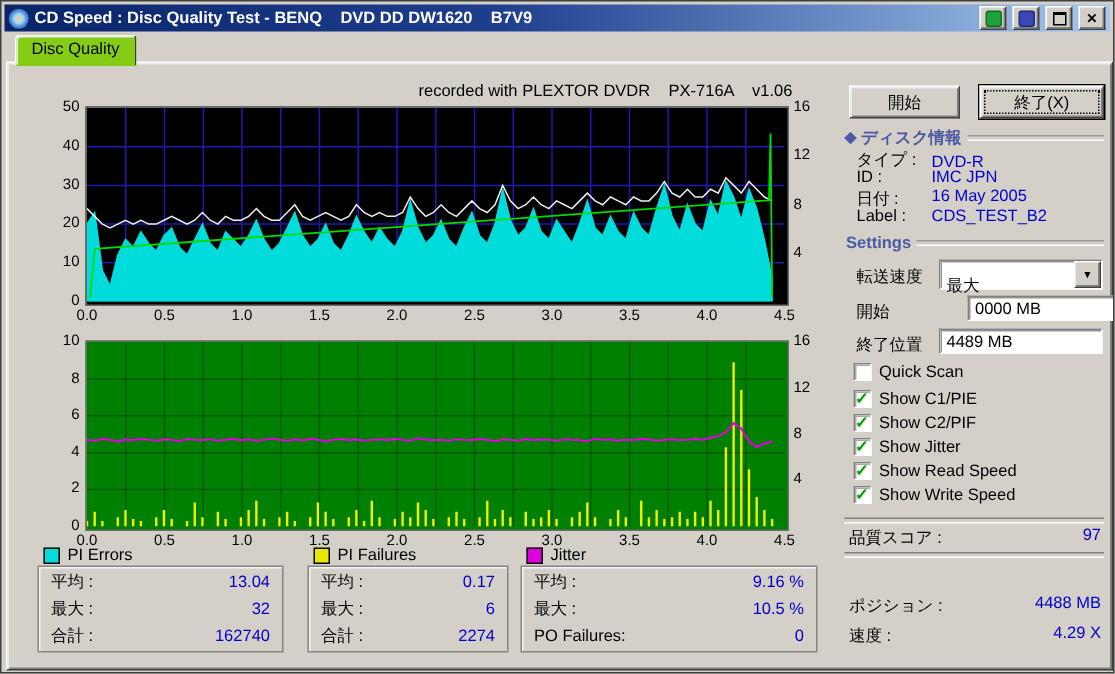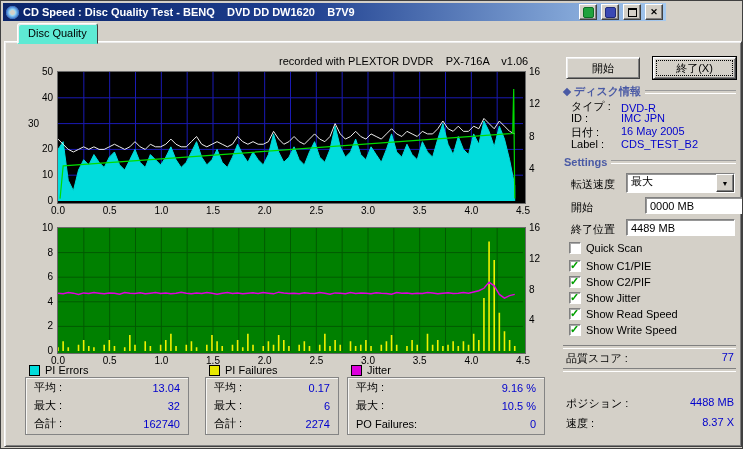--- a/index.html
+++ b/index.html
@@ -1,52 +1,52 @@
 <!DOCTYPE html>
 <html><head>
 <meta charset="utf-8">
 <style>
   html,body{margin:0;padding:0;background:#767676;}
   #win{position:relative;width:743px;height:449px;background:#d4d0c8;border:1px solid #404040;
        box-sizing:border-box;overflow:hidden;font-family:"Liberation Sans",sans-serif;font-size:11px;color:#000;}
   
-  .titlebar{position:absolute;left:2px;top:2px;width:663px;height:18px;
+  .titlebar{position:absolute;left:2px;top:2px;width:737px;height:18px;
     background:linear-gradient(to right,#0a246a 0%,#1e3f8f 45%,#a6caf0 100%);
     display:flex;align-items:center;gap:4px;padding:0 3px;box-sizing:border-box;}
   .title-text{color:#fff;font-weight:bold;font-size:11px;white-space:pre;flex:1;overflow:hidden;}
   .app-icon{width:13px;height:13px;border-radius:50%;flex:0 0 13px;
     background:radial-gradient(circle at 50% 50%, #d4d0c8 0 2px, #9fd8f2 3px, #3a7bd5 6px, #eee 7px, #999 8px);}
   .tbtn{width:16px;height:14px;background:#d4d0c8;border:1px solid;border-color:#fff #404040 #404040 #fff;
     box-shadow:inset -1px -1px 0 #808080;display:flex;align-items:center;justify-content:center;
     font-size:9px;font-weight:bold;color:#000;flex:0 0 16px;}
   .tbtn .sq{width:9px;height:9px;border-radius:2px;}
   .sq-green{background:#1fa23c;border:1px solid #0c6e24;}
   .sq-blue{background:#3a49b4;border:1px solid #1f2a7a;}
   .max-glyph{width:7px;height:6px;border:1px solid #000;border-top:2px solid #000;}
   
-  .tab{position:absolute;left:16px;top:22px;height:19px;line-height:19px;padding:0 10px;background:#5eead4;
+  .tab{position:absolute;left:9px;top:22px;height:19px;line-height:19px;padding:0 10px;background:#84cc16;
     border:1px solid;border-color:#fff #404040 transparent #fff;border-radius:3px 3px 0 0;
     box-shadow:inset 1px 1px 0 #ececec;z-index:5;}
   .page{position:absolute;left:3px;top:40px;width:736px;height:404px;background:#d4d0c8;
     border:1px solid;border-color:#fff #404040 #404040 #fff;box-shadow:inset 1px 1px 0 #ececec, inset -1px -1px 0 #808080;}
   
   .plot{position:absolute;border:1px solid #6a6a6a;}
   .tick{position:absolute;font-size:10px;color:#000;line-height:11px;}
   .chart-header{position:absolute;left:278px;top:54px;white-space:pre;}
   
   .btn{position:absolute;background:#d4d0c8;border:1px solid;border-color:#fff #404040 #404040 #fff;
     box-shadow:inset 1px 1px 0 #ececec, inset -1px -1px 0 #808080;text-align:center;cursor:default;
     display:flex;align-items:center;justify-content:center;}
   .btn.focused{box-shadow:inset 1px 1px 0 #ececec, inset -1px -1px 0 #808080, 0 0 0 1px #000;
     outline:1px dotted #000;outline-offset:-4px;}
   .sunken{background:#fff;border:1px solid;border-color:#808080 #fff #fff #808080;
     box-shadow:inset 1px 1px 0 rgba(64,64,64,.55);box-sizing:border-box;}
   .field{position:absolute;padding:1px 4px;line-height:14px;}
   .combo{position:absolute;display:flex;align-items:stretch;}
-  .combo-text{flex:1;padding:0 4px;line-height:14px;}
+  .combo-text{flex:1;padding:10px 4px;line-height:14px;}
   .combo-btn{width:16px;background:#d4d0c8;border:1px solid;border-color:#fff #404040 #404040 #fff;
     box-shadow:inset -1px -1px 0 #808080;display:flex;align-items:center;justify-content:center;font-size:7px;}
   
   .sec{position:absolute;display:flex;align-items:center;gap:4px;width:172px;}
   .sec-text{color:#4a5aa5;font-weight:bold;}
   .sec-line{flex:1;height:2px;border-top:1px solid #9a9a9a;border-bottom:1px solid #fff;}
   .sec-icon{width:6px;height:6px;background:#4a5aa5;transform:rotate(45deg);}
   .info-row{position:absolute;left:570px;width:164px;display:flex;}
   .info-row .lbl{width:50px;flex:0 0 50px;}
   .blue{color:#0000cc;}
@@ -280,38 +280,38 @@
     <span class="cb-box">
         <span class="cb-check">✓</span>
       </span>
     <span>Show Write Speed</span>
   </div>
 
   <div class="divider" style="top:344px;"></div>
 
   <div class="status-row" style="top:350px;">
     <span>品質スコア :</span>
-    <span class="blue">77</span>
+    <span class="blue">97</span>
   </div>
 
   <div class="divider" style="top:367px;"></div>
 
   <div class="status-row" style="top:395px;gap:43px;">
     <span>ポジション :</span>
     <span class="blue">4488 MB</span>
   </div>
   <div class="status-row" style="top:415px;">
     <span>速度 :</span>
-    <span class="blue">8.37 X</span>
+    <span class="blue">4.29 X</span>
   </div>
 
 <span class="tick" style="left: 27px; top: 194px; width: 25px; text-align: right;">0</span>
     <span class="tick" style="left: 27px; top: 168.2px; width: 25px; text-align: right;">10</span>
     <span class="tick" style="left: 27px; top: 142.4px; width: 25px; text-align: right;">20</span>
-    <span class="tick" style="left: 27px; top: 116.6px; width: 25px; text-align: left;">30</span>
+    <span class="tick" style="left: 27px; top: 116.6px; width: 25px; text-align: right;">30</span>
     <span class="tick" style="left: 27px; top: 90.8px; width: 25px; text-align: right;">40</span>
     <span class="tick" style="left: 27px; top: 65px; width: 25px; text-align: right;">50</span>
     <span class="tick" style="left: 528px; top: 161.75px;">4</span>
     <span class="tick" style="left: 528px; top: 129.5px;">8</span>
     <span class="tick" style="left: 528px; top: 97.25px;">12</span>
     <span class="tick" style="left: 528px; top: 65px;">16</span>
     <span class="tick" style="left: 47px; top: 204px; width: 20px; text-align: center;">0.0</span>
     <span class="tick" style="left: 98.6667px; top: 204px; width: 20px; text-align: center;">0.5</span>
     <span class="tick" style="left: 150.333px; top: 204px; width: 20px; text-align: center;">1.0</span>
     <span class="tick" style="left: 202px; top: 204px; width: 20px; text-align: center;">1.5</span>

